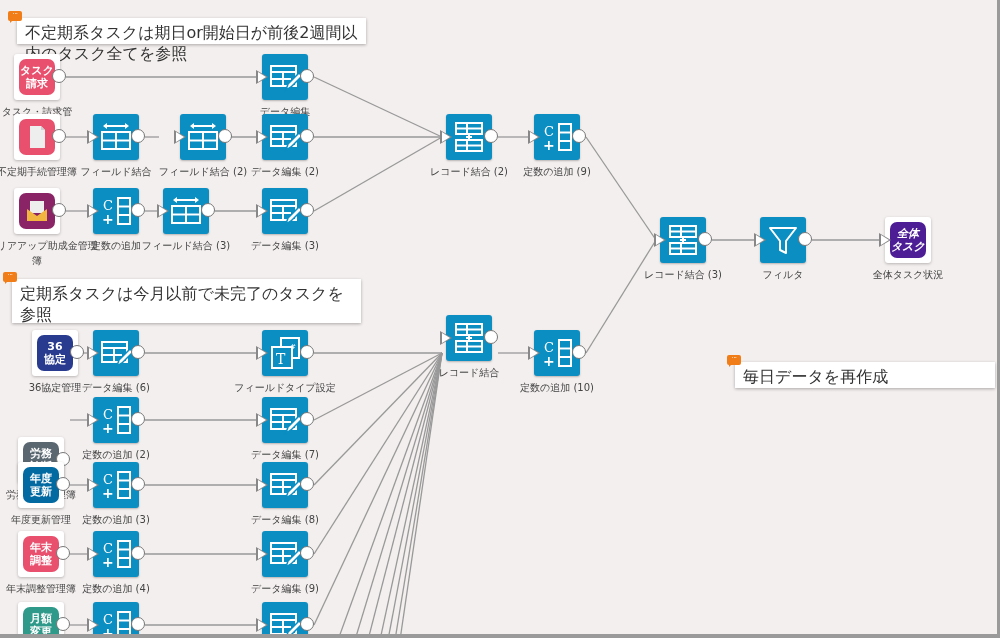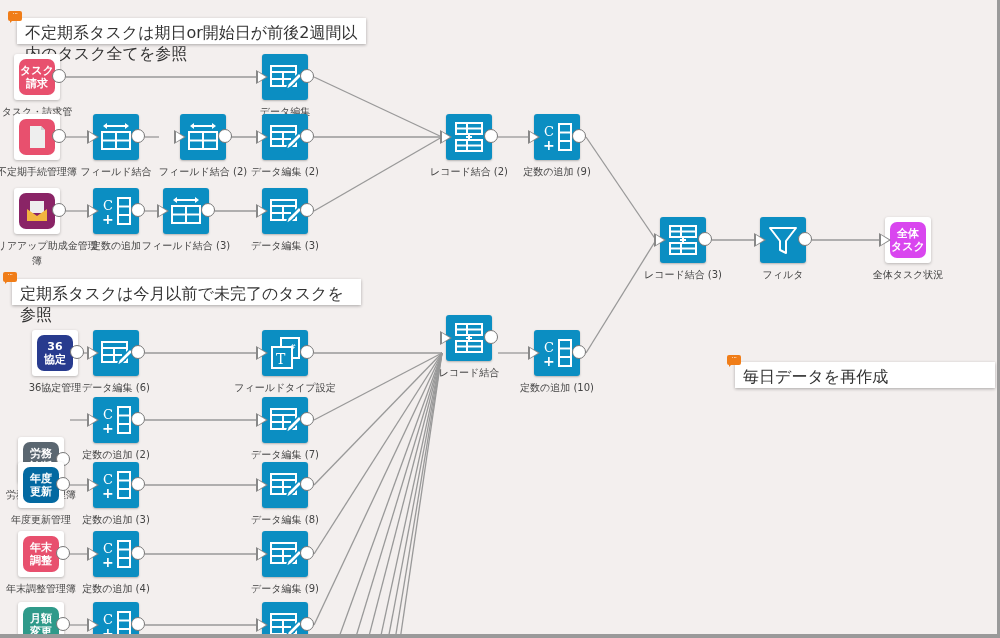--- a/index.html
+++ b/index.html
@@ -62,21 +62,21 @@
       <line x1="388" y1="640" x2="442" y2="353" stroke="#999" stroke-width="1.3"></line>
       <line x1="395" y1="640" x2="442" y2="353" stroke="#999" stroke-width="1.3"></line>
       <line x1="400" y1="640" x2="442" y2="353" stroke="#999" stroke-width="1.3"></line>
     </svg>
 
   <div class="note" style="left:17px;top:18px;width:349px;height:26px;">
     <span>不定期系タスクは期日or開始日が前後2週間以内のタスク全てを参照</span>
   </div>
   <div class="note-tag" style="left:8px;top:11px;">···</div>
 
-  <div class="note" style="left:12px;top:279px;width:349px;height:26px;">
+  <div class="note" style="left:12px;top:279px;width:349px;height:44px;">
     <span>定期系タスクは今月以前で未完了のタスクを参照</span>
   </div>
   <div class="note-tag" style="left:3px;top:272px;">···</div>
 
   <div class="note" style="left:735px;top:362px;width:260px;height:26px;">
     <span>毎日データを再作成</span>
   </div>
   <div class="note-tag" style="left:727px;top:355px;">···</div>
 
   <div id="nodes">
@@ -257,21 +257,21 @@
       <div class="node" style="left: 760px; top: 217px;">
         <div class="tile"><span><svg width="46" height="46" viewBox="0 0 46 46">
               <path d="M10 11 H36 L26 24 V36 L20 33 V24 Z" fill="none" stroke="#fff" stroke-width="2" stroke-linejoin="round"></path>
             </svg></span></div>
         <div class="port-in"></div>
         <div class="port-out"></div>
         <div class="label">フィルタ</div>
       </div>
       <div class="node" style="left: 885px; top: 217px;">
         <div class="tile src">
-          <div class="badge" style="background: #d946ef;">全体
+          <div class="badge" style="background: #4c1d95; font-style: italic;">全体
 タスク</div>
         </div>
         <div class="port-in"></div>
         <div class="label">全体タスク状況</div>
       </div>
       <div class="node" style="left: 18px; top: 330px; margin-left: 14px;">
         <div class="tile src">
           <div class="badge" style="background: rgb(40, 59, 142);">36
 協定</div>
         </div>

